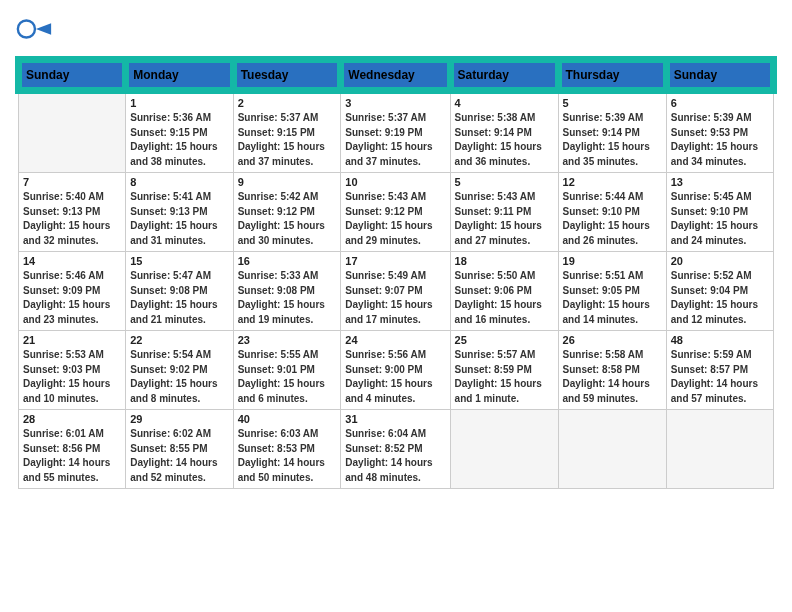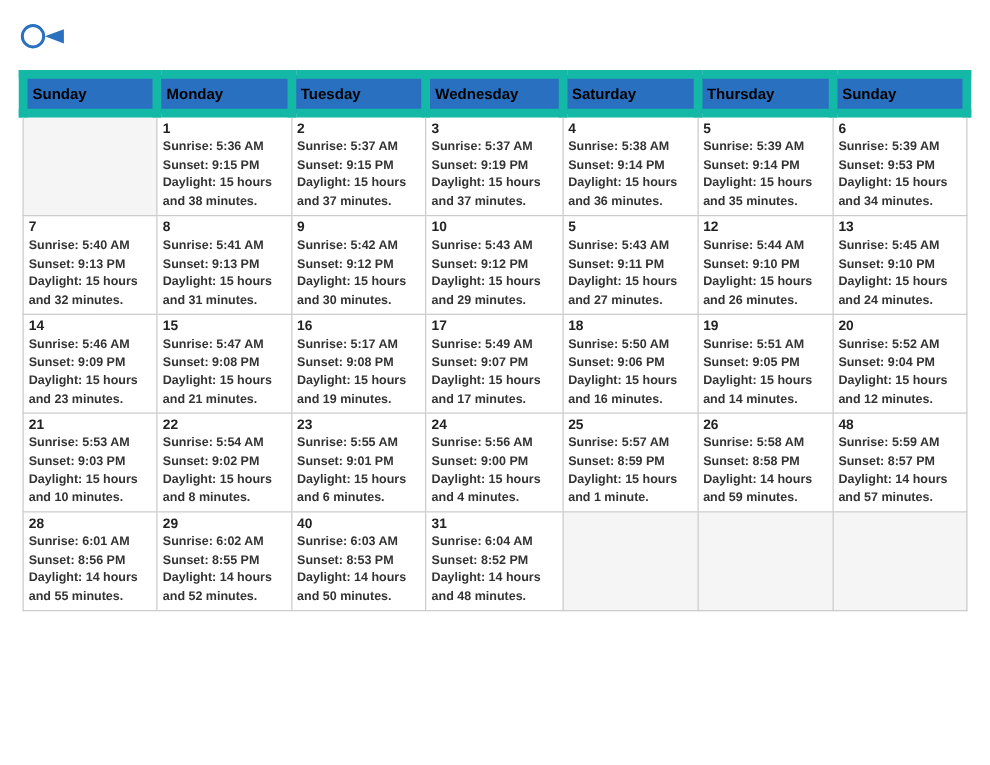--- a/index.html
+++ b/index.html
@@ -235,21 +235,21 @@
           </td>
           <td>
             <span class="day-num">15</span>
             <div class="day-info">Sunrise: 5:47 AM
 Sunset: 9:08 PM
 Daylight: 15 hours
 and 21 minutes.</div>
           </td>
           <td>
             <span class="day-num">16</span>
-            <div class="day-info">Sunrise: 5:17 AM
+            <div class="day-info">Sunrise: 5:33 AM
 Sunset: 9:08 PM
 Daylight: 15 hours
 and 19 minutes.</div>
           </td>
           <td>
             <span class="day-num">17</span>
             <div class="day-info">Sunrise: 5:49 AM
 Sunset: 9:07 PM
 Daylight: 15 hours
 and 17 minutes.</div>

